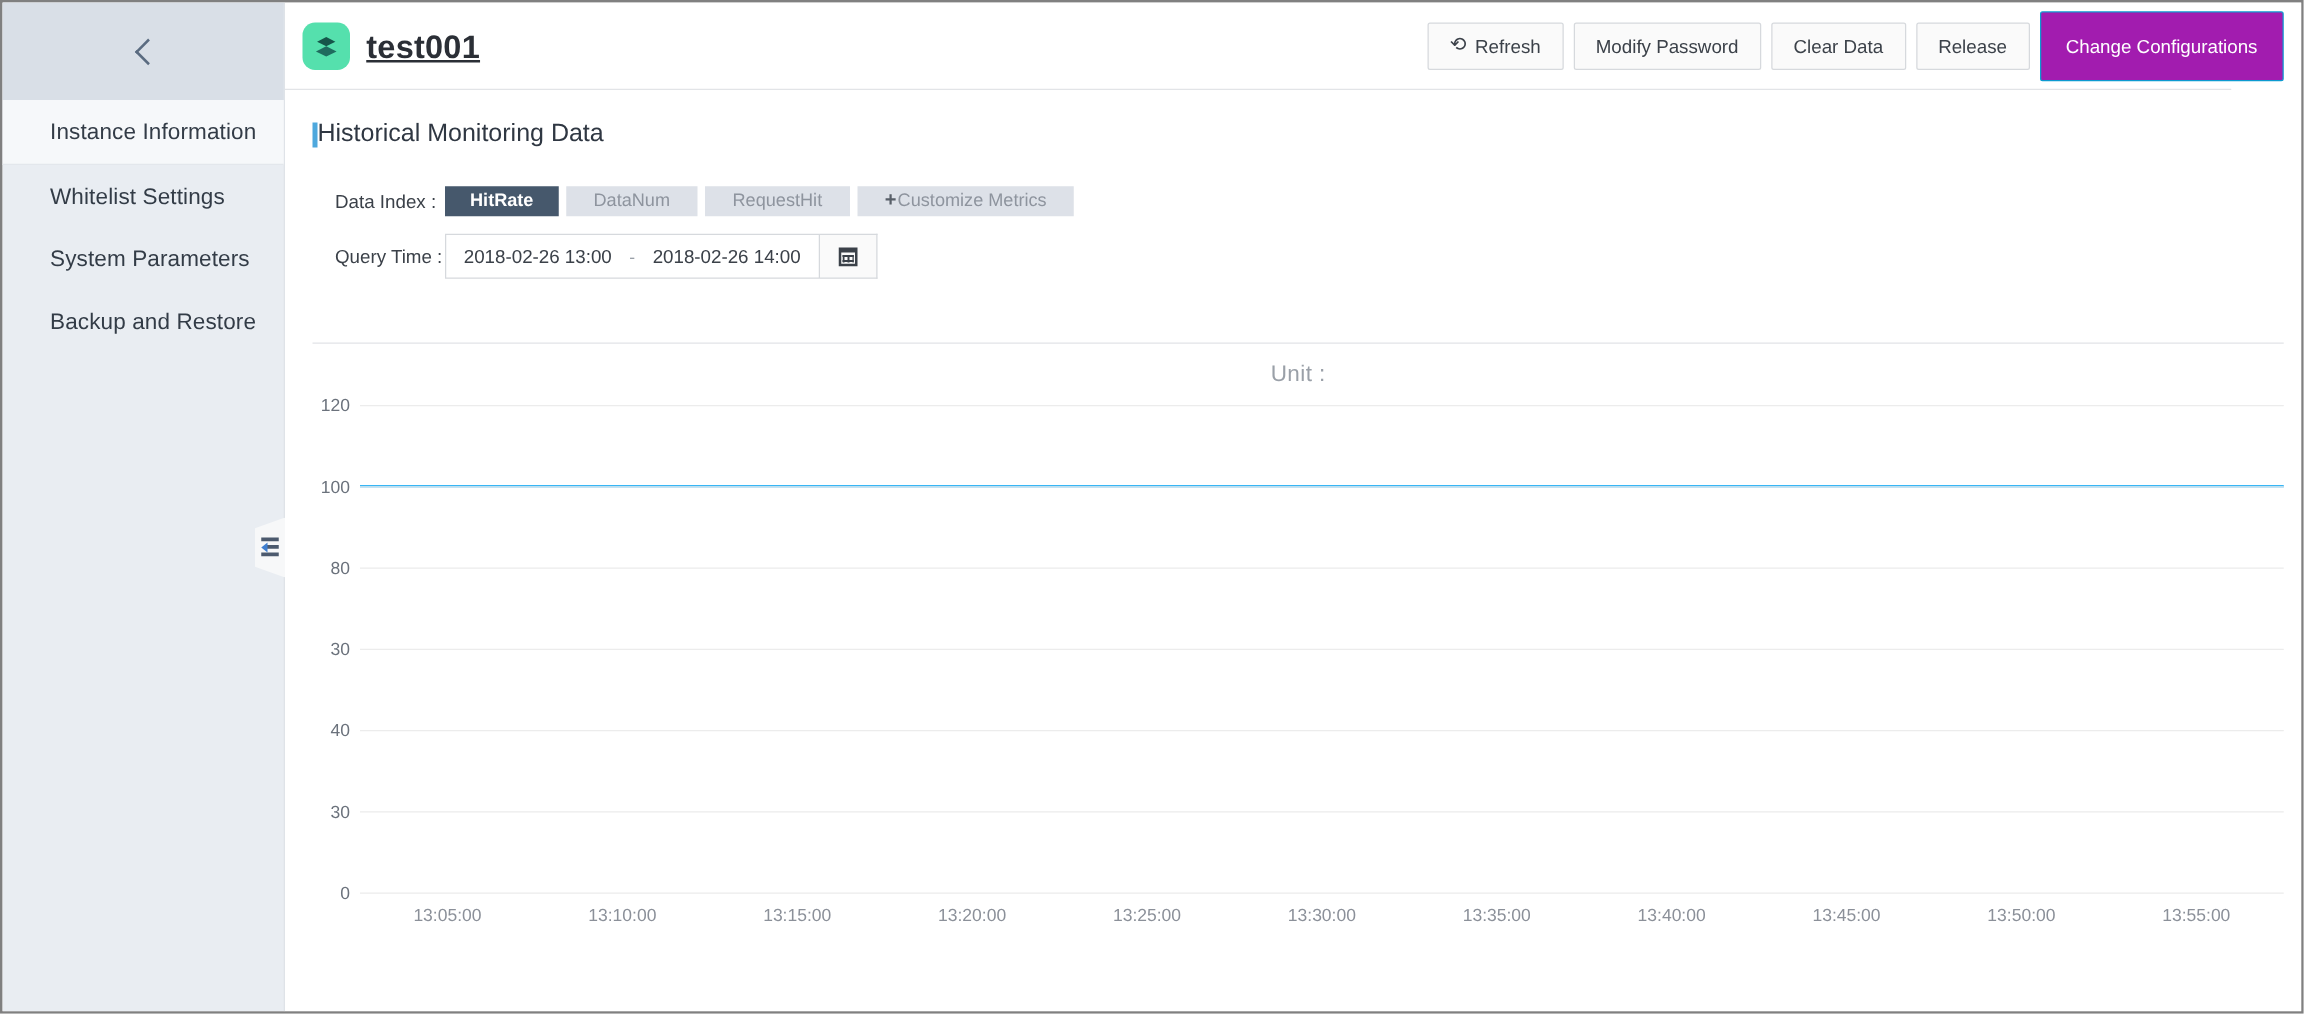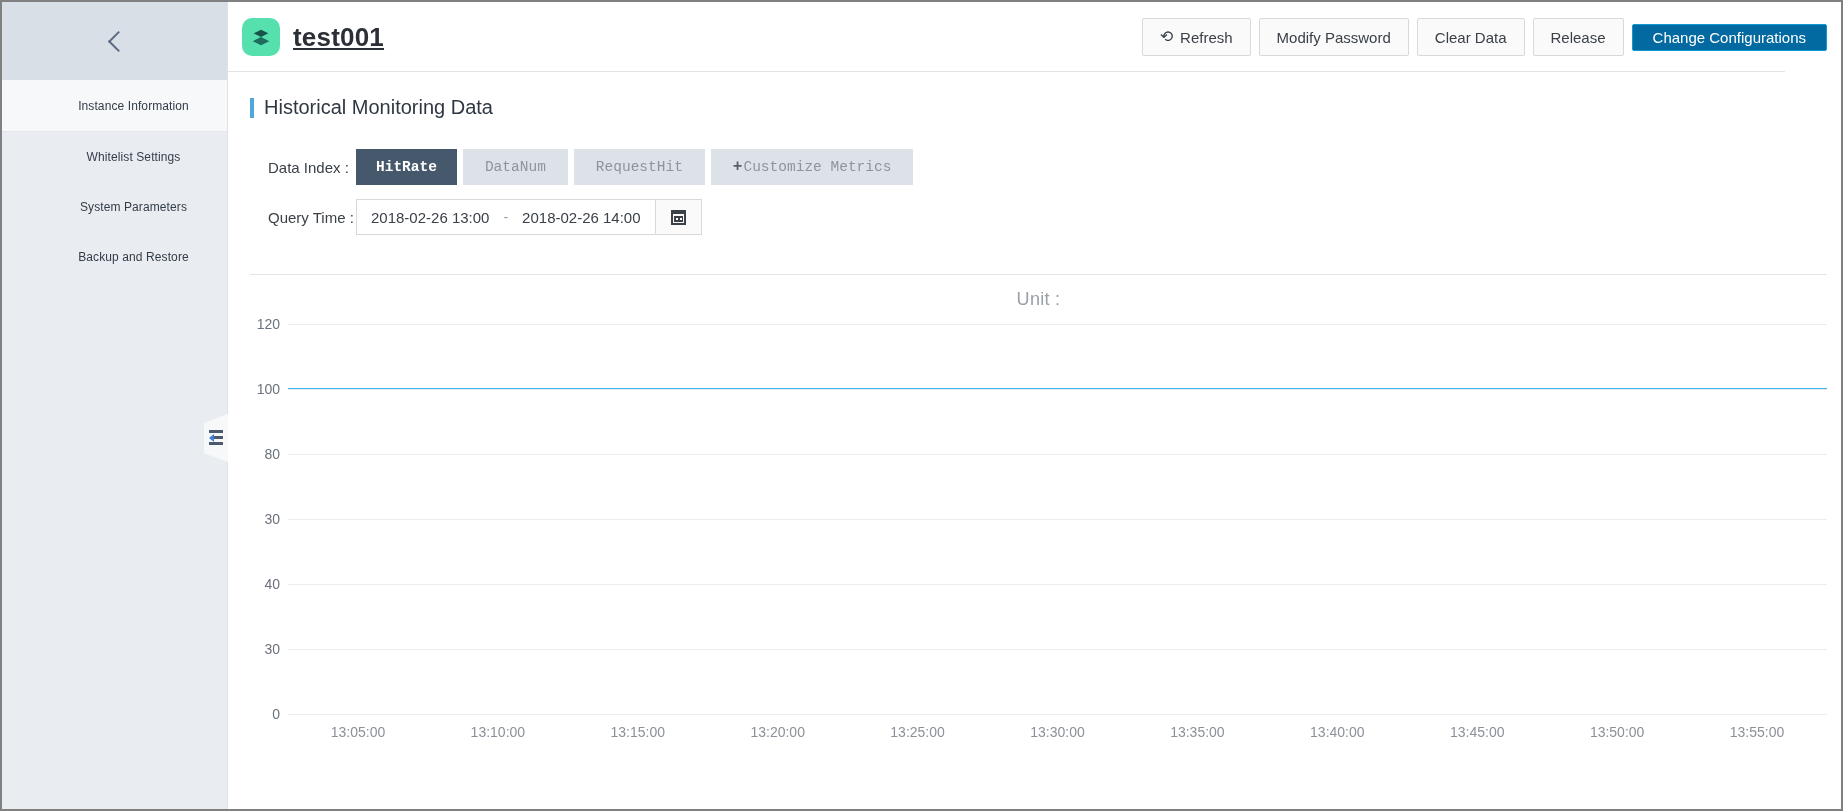--- a/index.html
+++ b/index.html
@@ -44,26 +44,25 @@
     width: 13px; height: 13px;
     border-left: 2.5px solid #5a6b80;
     border-bottom: 2.5px solid #5a6b80;
     transform: rotate(45deg);
   }
   .nav-item {
     height: 50px;
     display: flex;
     align-items: center;
     padding-left: 38px;
-    font-size: 12px;
+    font-size: 18px;
     color: #333c47;
     letter-spacing: .1px;
     white-space: nowrap;
     cursor: pointer;
-    justify-content: center;
   }
   .nav-item.first { background: #f6f8fa; border-bottom: 1px solid #e3e7ec; height: 52px;}
   .nav-item.active {
     background: #ffffff;
     outline: 2px solid #e2543a;
     outline-offset: -2px;
     margin: 0 10px 0 10px;
     padding-left: 28px;
     height: 46px;
   }
@@ -129,51 +128,50 @@
     background: #fafafa;
     color: #3b4149;
     font-size: 15px;
     font-family: "Liberation Sans", sans-serif;
     border-radius: 2px;
     display: inline-flex; align-items: center; gap: 7px;
     cursor: pointer;
     white-space: nowrap;
   }
   .btn.primary {
-    background: #0369a1; border-color: #0d9ad0; color: #fff;
-    height: 27px; padding: 0 20px; font-size: 15px;
+    background: #a21caf; border-color: #0d9ad0; color: #fff;
+    height: 56px; padding: 0 20px; font-size: 15px;
   }
   .refresh-glyph { font-size: 16px; line-height: 1; display:inline-block; transform: scaleX(-1); }
 
   
   #section-title {
     margin: 24px 0 0 22px;
-    display: flex; align-items: center; gap: 10px;
+    display: flex; align-items: center; 
     font-size: 20px; color: #2f3742;
   }
   .title-bar {
     width: 4px; height: 20px; background: #4ea8dd; display: block;
   }
 
   
   .filter-row {
     display: flex; align-items: center;
     margin-left: 40px;
     font-size: 15px; color: #3b4149;
   }
   #row-dataindex { margin-top: 30px; }
   #row-querytime { margin-top: 14px; }
   .filter-label { width: 88px; text-align: left; white-space: nowrap; }
   .seg {
-    height: 36px; padding: 0 22px;
+    height: 24px; padding: 0 22px;
     background: #dde1e8; color: #8e949e;
     display: inline-flex; align-items: center; justify-content: center;
     font-size: 14.5px; cursor: pointer;
     margin-right: 6px;
-    font-family: Liberation Mono, monospace;
   }
   .seg.on { background: #46586c; color: #fff; font-weight: bold; padding: 0 20px;}
   .seg .plus { font-weight: bold; color: #585f68; margin-right: 1px; font-size: 16px; }
 
   .date-box {
     height: 36px; border: 1px solid #d6d9dd; background: #fff;
     display: flex; align-items: center;
   }
   .date-val {
     padding: 0 14px; font-size: 15px; color: #3b4149; white-space: nowrap;

